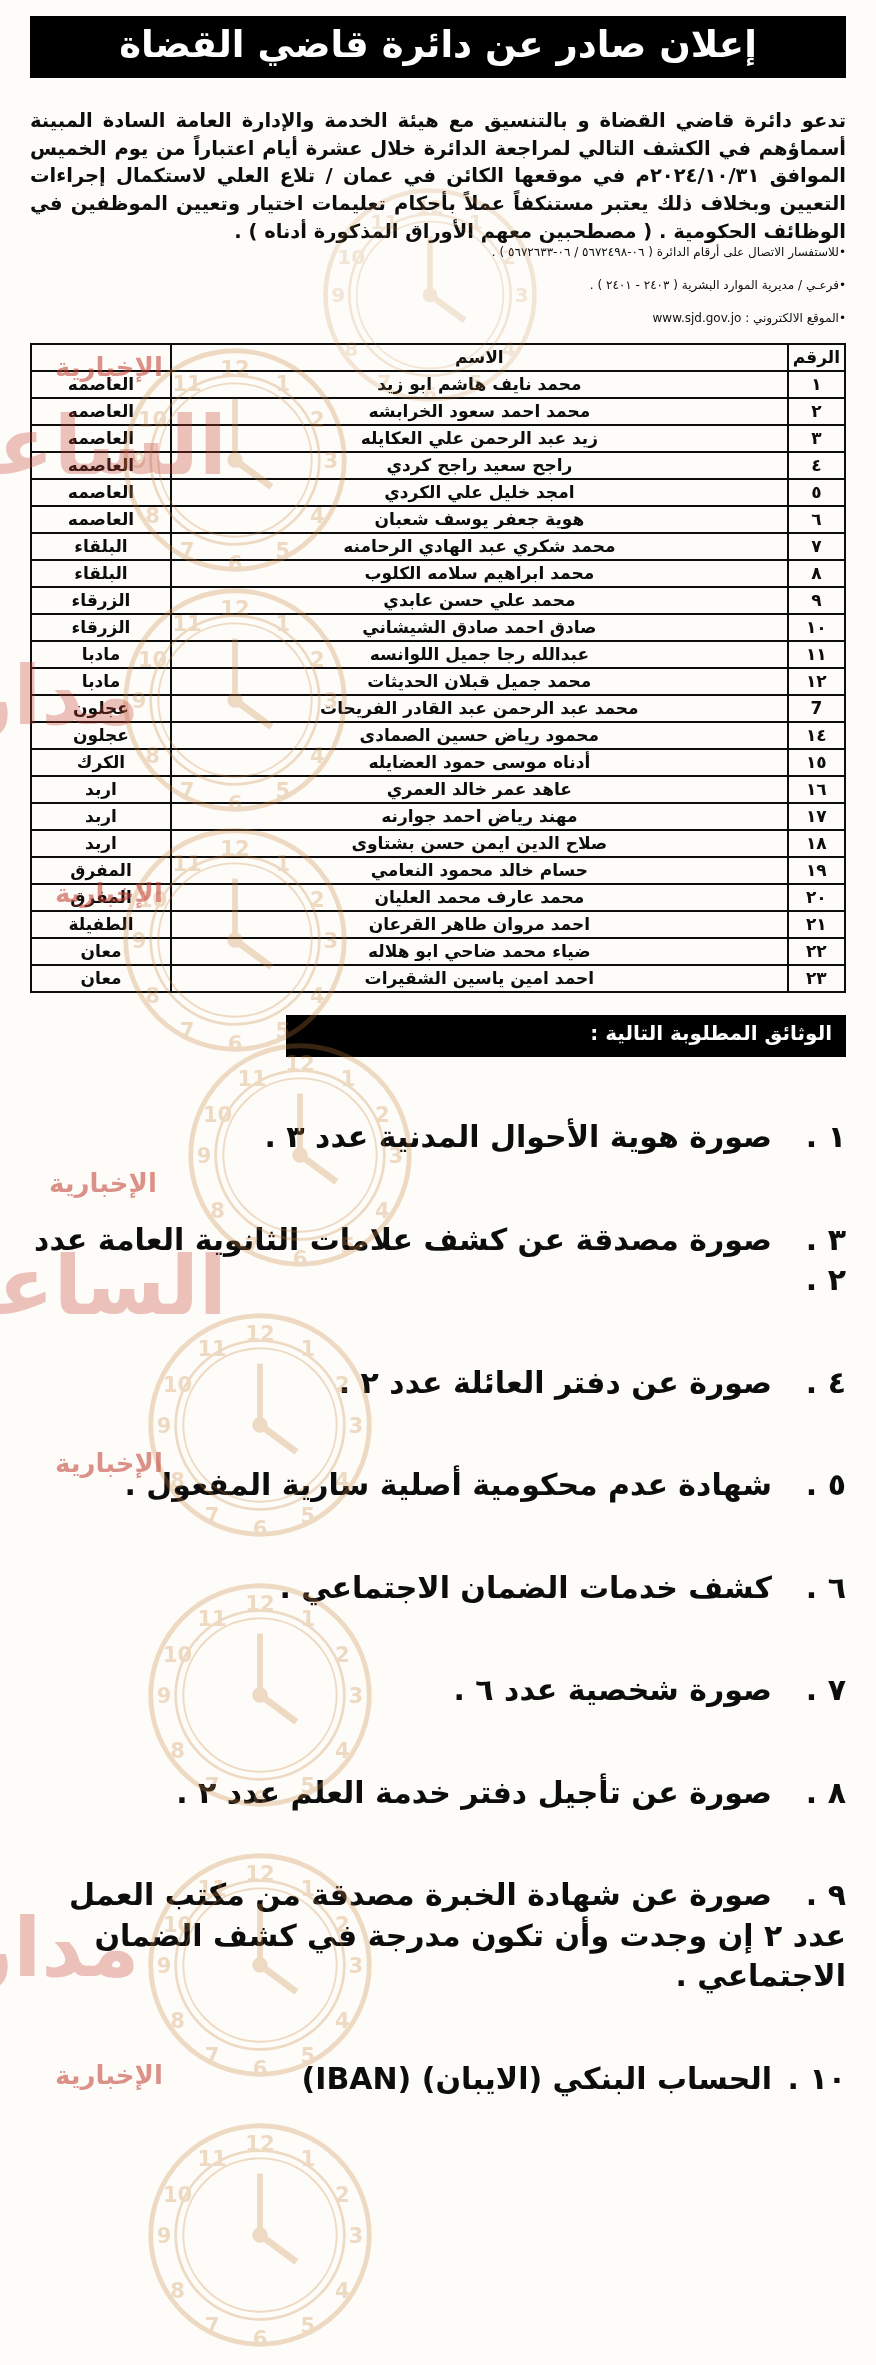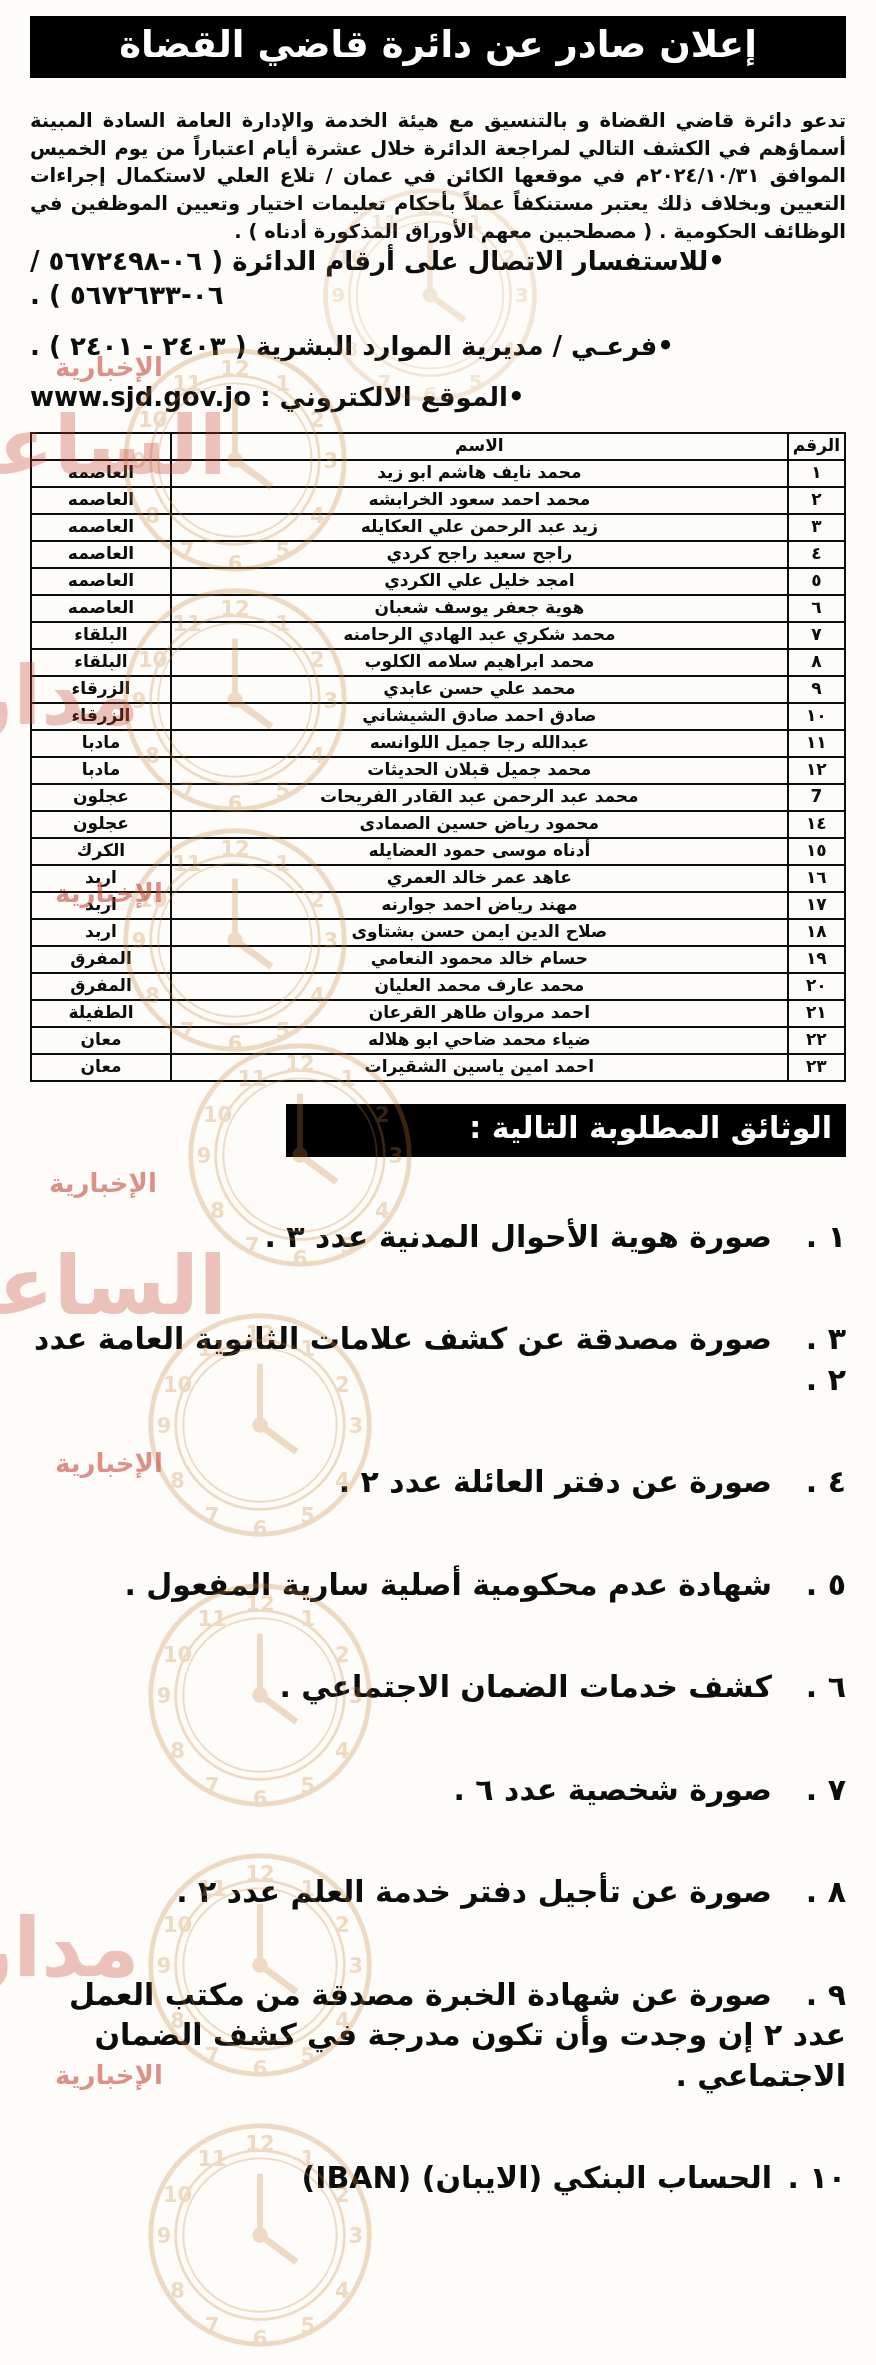--- a/index.html
+++ b/index.html
@@ -18,36 +18,36 @@
   .title-bar{
     background:var(--header-bg); color:#ffffff; text-align:center;
     font-size:37px; font-weight:bold; padding:7px 4px 12px; margin-bottom:29px;
     letter-spacing:0.5px;
   }
   .intro{
     font-size:19.5px; font-weight:bold; line-height:1.42;
     text-align:justify; 
   }
   .bullet-line{
-    font-size:26px; font-weight:bold; text-align:left; margin-bottom:17px;
+    font-size:12px; font-weight:normal; text-align:right; margin-bottom:17px;
     line-height:1.3;
   }
 
   table.names-table{ width:100%; border-collapse:collapse; margin-top:8px; background:transparent; }
   .names-table th, .names-table td{
     border:2px solid var(--ink); font-weight:bold; font-size:17px;
     text-align:center; height:27px; padding:1px 4px; line-height:1.15;
   }
   .names-table .col-num{ width:38px; }
   .names-table .col-gov{ width:140px; }
 
   .docs-title-wrap{ margin-top:22px; display:flex; justify-content:flex-start; }
   .docs-title{
     background:var(--header-bg); color:#ffffff; width:560px;
-    font-size:30px; font-weight:bold; padding:6px 14px 12px; text-align:right;
+    font-size:20px; font-weight:bold; padding:6px 14px 12px; text-align:right;
   }
   .docs-list{ padding-top:60px; }
   .doc-item{ font-size:30px; font-weight:bold; line-height:1.35; margin-bottom:62px; }
   .doc-num{ display:inline-block; min-width:74px; }
   .doc-text{ }
 
   
   .watermark-layer{ position:absolute; inset:0; z-index:3; pointer-events:none; }
   .wm-clock{ position:absolute; color:var(--watermark-orange); opacity:0.28; }
   .wm-clock.faint{ opacity:0.18; }

